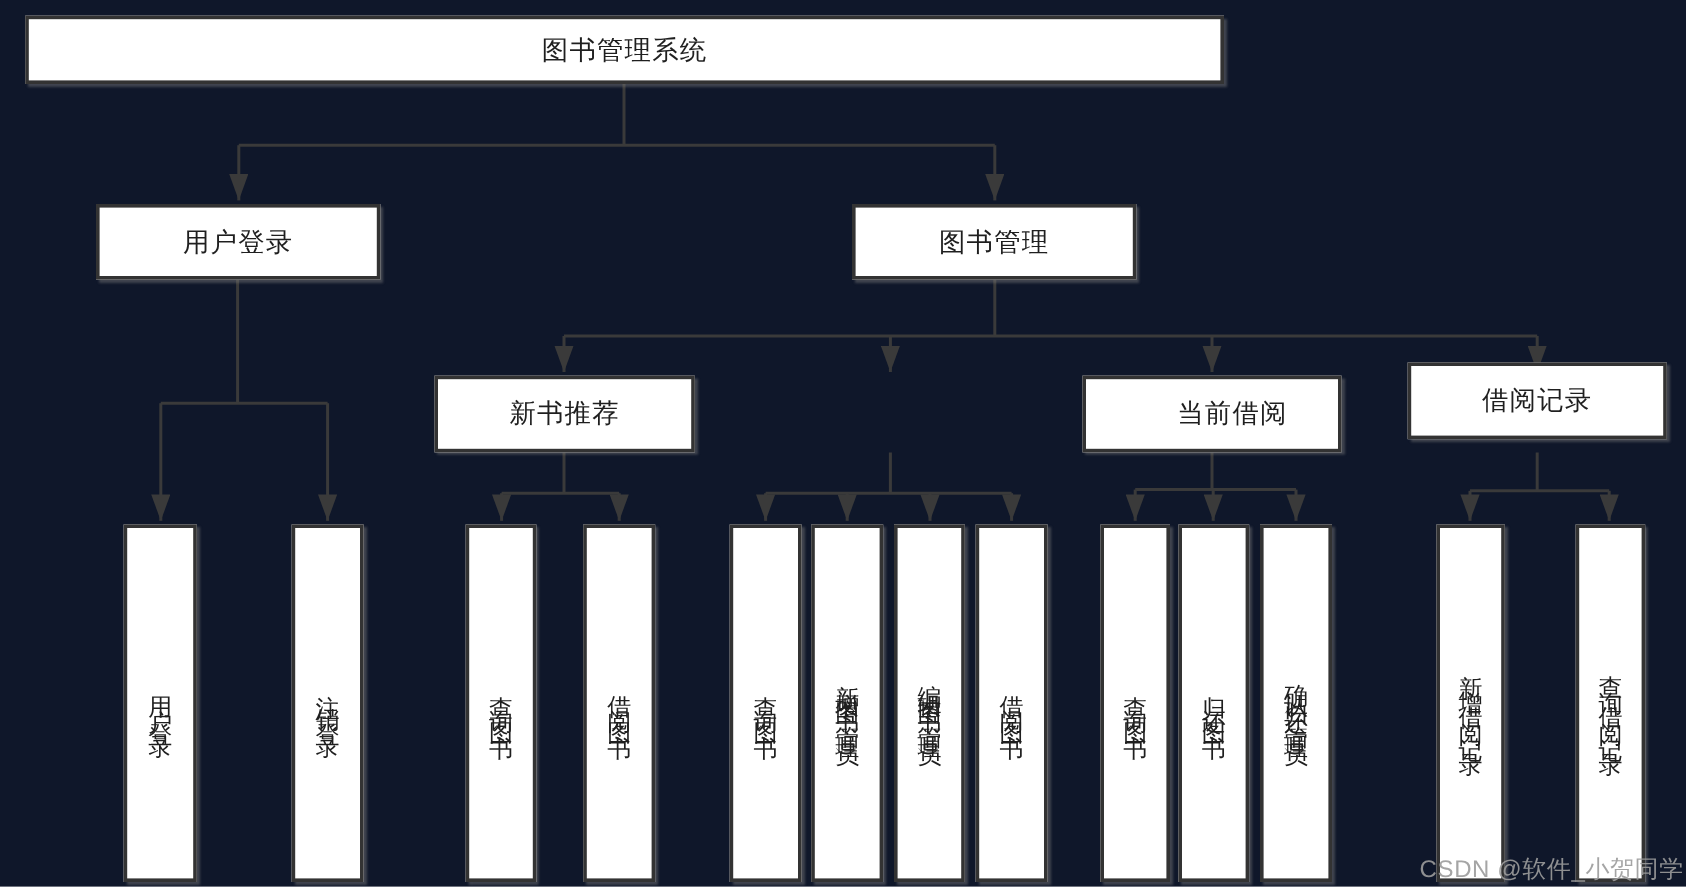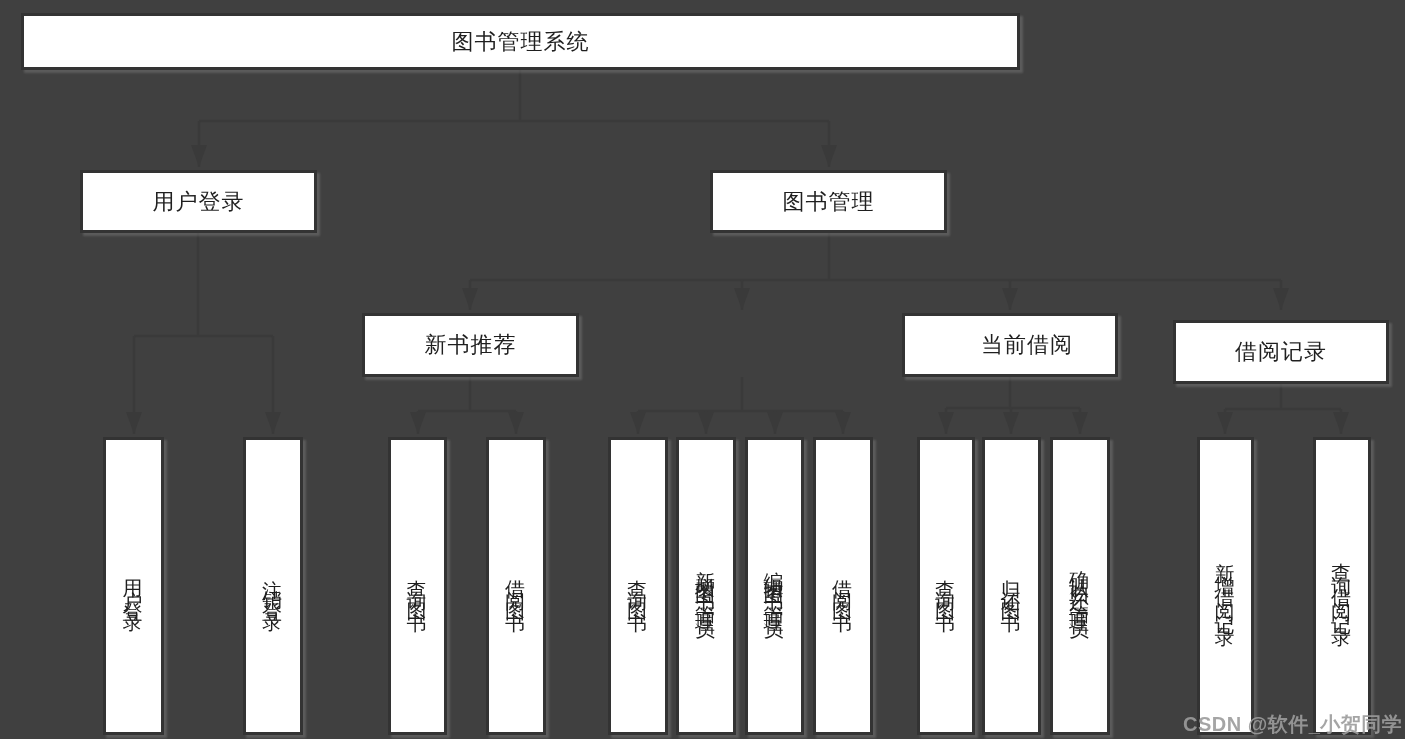--- a/index.html
+++ b/index.html
@@ -1,20 +1,20 @@
 <!DOCTYPE html>
 <html><head>
 <meta charset="utf-8">
 <style>
   html, body { margin: 0; padding: 0; background: #ffffff; }
   #canvas {
     position: relative;
     width: 1405px;
     height: 739px;
-    background: #404040;
+    background: #0f172a;
     font-family: "Liberation Sans", "DejaVu Sans", sans-serif;
     overflow: hidden;
   }
   #wires {
     position: absolute;
     left: 0; top: 0;
     width: 1405px; height: 747px;
     pointer-events: none;
   }
   .box {
@@ -46,21 +46,20 @@
   #watermark {
     position: absolute;
     left: 1183px;
     top: 711px;
     font-size: 20px;
     color: #9c9c9c;
     letter-spacing: 0.5px;
     white-space: nowrap;
     z-index: 5;
     opacity: 0.9;
-    font-weight: bold;
   }
 </style>
 </head>
 <body>
 
 <div id="canvas">
 
   <svg id="wires" viewBox="0 0 1405 747" xmlns="http://www.w3.org/2000/svg">
     <defs>
       <marker id="arr" viewBox="0 0 10 10" refX="10" refY="5" markerUnits="userSpaceOnUse" markerWidth="22" markerHeight="16" orient="auto" preserveAspectRatio="none">
@@ -114,21 +113,21 @@
   <div class="box" style="left:362px; top:313px; width:217px; height:64px;">
     <span class="h-label">新书推荐</span>
   </div>
 
   <div class="box" style="left:710px; top:170px; width:237px; height:63px;">
     <span class="h-label">图书管理</span>
   </div>
   <div class="box" style="left:902px; top:313px; width:216px; height:64px;padding-left:34px;">
     <span class="h-label">当前借阅</span>
   </div>
-  <div class="box" style="left:1173px; top:320px; width:216px; height:64px;">
+  <div class="box" style="left:1173px; top:302px; width:216px; height:64px;">
     <span class="h-label">借阅记录</span>
   </div>
 
   <div class="box" style="left:103px; top:437px; width:61px; height:298px;">
     <span class="v-label">用户登录</span>
   </div>
   <div class="box" style="left:243px; top:437px; width:60px; height:298px;">
     <span class="v-label">注销登录</span>
   </div>
 

